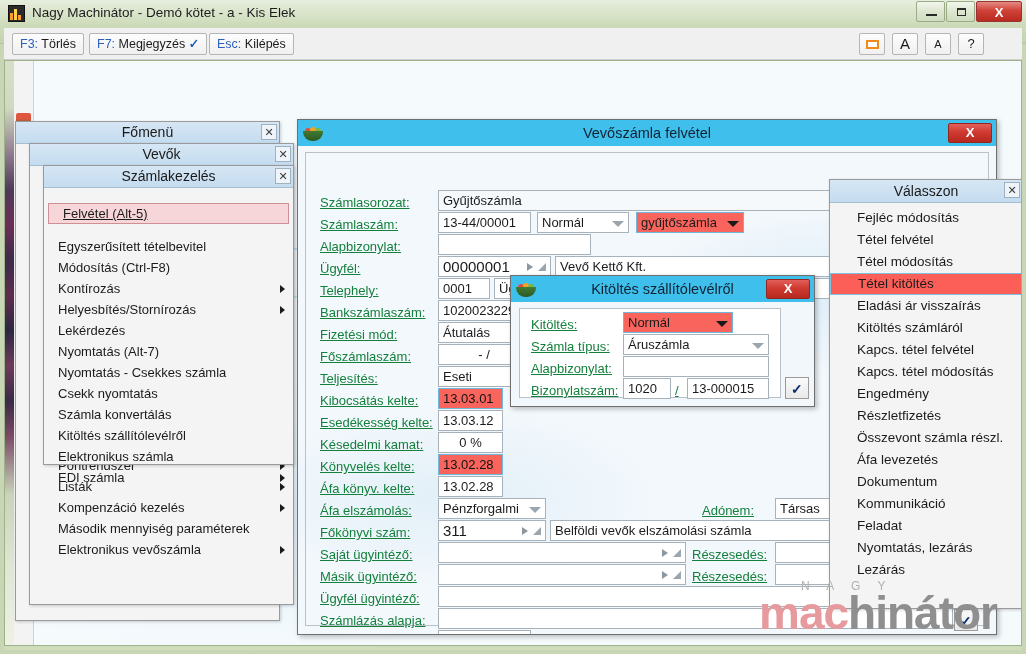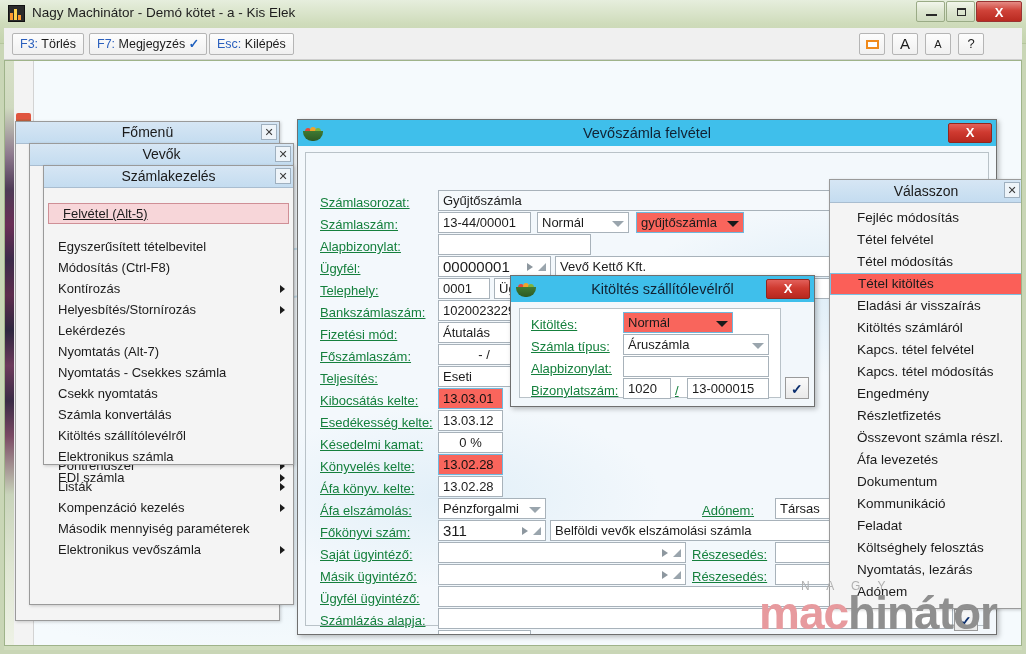--- a/index.html
+++ b/index.html
@@ -760,23 +760,22 @@
         <div class="vi"><span>Kitöltés számláról</span></div>
         <div class="vi"><span>Kapcs. tétel felvétel</span></div>
         <div class="vi"><span>Kapcs. tétel módosítás</span></div>
         <div class="vi"><span>Engedmény</span></div>
         <div class="vi"><span>Részletfizetés</span></div>
         <div class="vi"><span>Összevont számla részl.</span></div>
         <div class="vi"><span>Áfa levezetés</span></div>
         <div class="vi"><span>Dokumentum</span></div>
         <div class="vi"><span>Kommunikáció</span></div>
         <div class="vi"><span>Feladat</span></div>
-        <div class="vi"><span>Költséghely felosztás</span></div>
         <div class="vi"><span>Nyomtatás, lezárás</span></div>
-        <div class="vi"><span>Adónem</span></div>
+        <div class="vi"><span>Lezárás</span></div>
       </div>
     </div>
 
     <div class="brand">
       <div class="nagy">N A G Y</div>
       <div class="mach"><span class="pink">mac</span><span>hinátor</span></div>
     </div>
 
   </div>
 </div>

